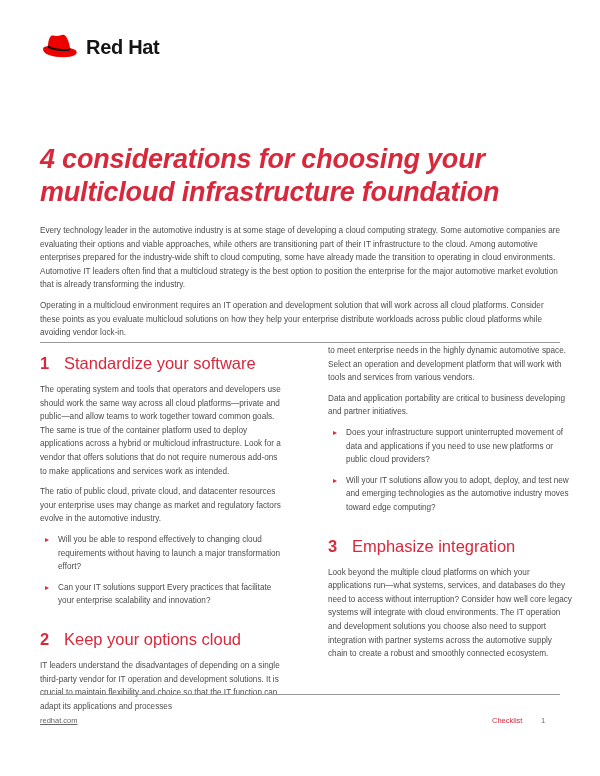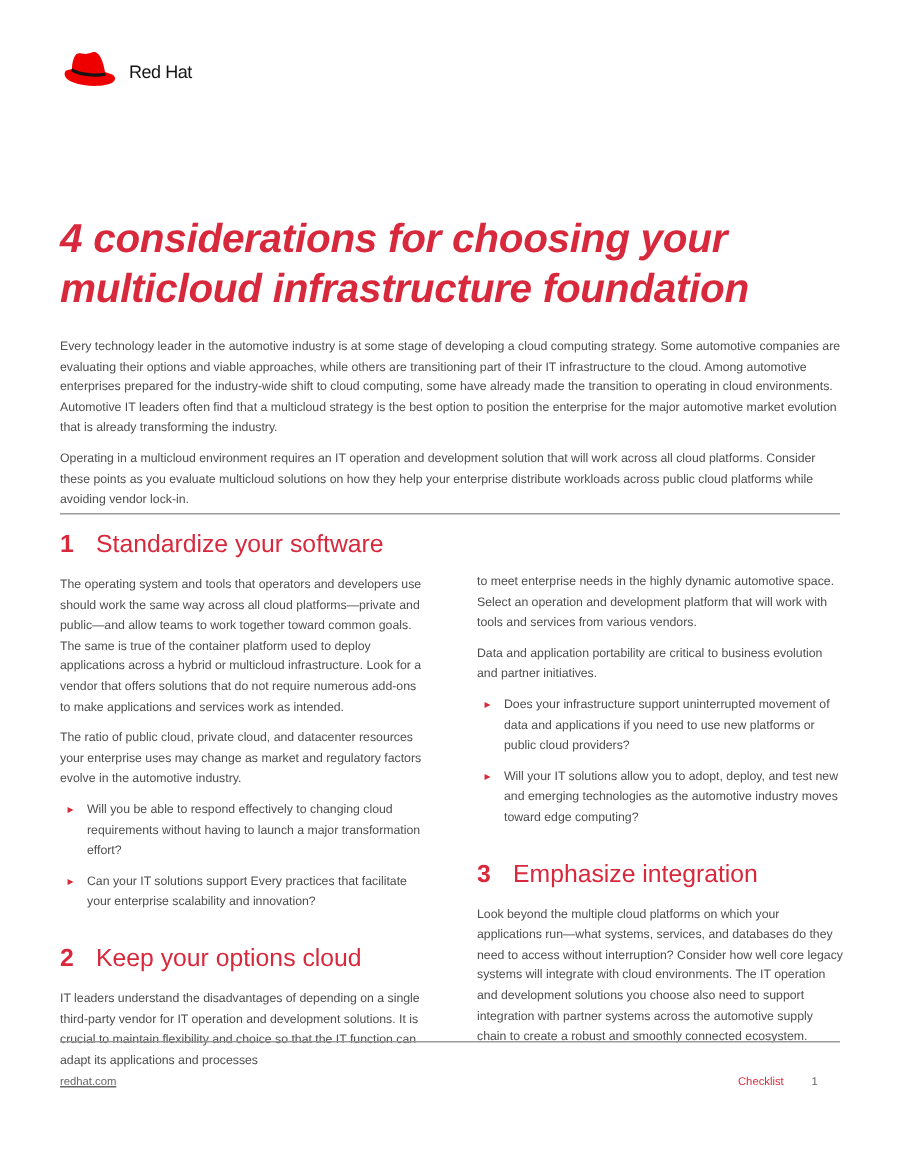--- a/index.html
+++ b/index.html
@@ -1,28 +1,28 @@
 <!DOCTYPE html>
 <html><head>
 <meta charset="utf-8">
 <style>
   html, body { margin: 0; padding: 0; background: #ffffff; }
   body { width: 600px; height: 776px; position: relative; overflow: hidden;
          font-family: "Liberation Sans", sans-serif; color: #4d4d4d; }
   .logo { position: absolute; left: 40px; top: 30px; display: flex; align-items: center; }
   .logo svg { width: 40px; height: 30px; }
-  .logo-text { font-weight: normal; font-size: 12px; color: #151515; margin-left: 6px; letter-spacing: -0.3px; }
+  .logo-text { font-weight: bold; font-size: 20px; color: #151515; margin-left: 6px; letter-spacing: -0.3px; }
   .title { position: absolute; left: 40px; top: 143px; width: 540px; margin: 0;
            font-size: 27px; line-height: 33px; font-weight: bold; color: #d8283c; letter-spacing: -0.2px; font-style: italic; }
   .intro { position: absolute; left: 40px; top: 224px; width: 522px; }
   p { margin: 0 0 7px 0; font-size: 8.2px; line-height: 13.6px; color: #4d4d4d; }
   .rule { position: absolute; left: 40px; width: 520px; height: 0; border-top: 1.5px solid #9b9b9b; }
   .col { position: absolute; top: 352px; width: 244px; }
   .col-left { left: 40px; }
-  .col-right { left: 318px; top: 344px; margin-top: 37px; }
+  .col-right { left: 328px; top: 344px; }
   h2 { margin: 0 0 9px 0; font-size: 16.5px; line-height: 22px; font-weight: normal; color: #d8283c; display: flex; }
   h2 .num { font-weight: bold; width: 24px; color: #d8283c; }
   ul { list-style: none; margin: 0 0 7px 0; padding: 0; }
   li { position: relative; padding-left: 13px; margin-left: 5px; font-size: 8.2px; line-height: 13.6px; margin-bottom: 7px; }
   li .bullet { position: absolute; left: 0; top: 0; color: #d8283c; font-size: 8px; }
   .footer-left { position: absolute; left: 40px; top: 716px; font-size: 7.5px; color: #666; text-decoration: underline; }
   .footer-right { position: absolute; left: 492px; top: 716px; font-size: 7.5px; color: #d8283c; }
   .footer-page { position: absolute; left: 541px; top: 716px; font-size: 7.5px; color: #666; }
 </style>
 </head>
@@ -64,21 +64,21 @@
     <h2>
       <span class="num">2</span>
       <span>Keep your options cloud</span>
     </h2>
     <p>IT leaders understand the disadvantages of depending on a single third-party vendor for IT operation and development solutions. It is crucial to maintain flexibility and choice so that the IT function can adapt its applications and processes</p>
   </section>
 </div>
 
 <div class="col col-right">
   <p>to meet enterprise needs in the highly dynamic automotive space. Select an operation and development platform that will work with tools and services from various vendors.</p>
-  <p>Data and application portability are critical to business evolution and partner initiatives.</p>
+  <p>Data and application portability are critical to business developing and partner initiatives.</p>
   <ul>
     <li><span class="bullet">▸</span><span>Does your infrastructure support uninterrupted movement of data and applications if you need to use new platforms or public cloud providers?</span></li>
     <li><span class="bullet">▸</span><span>Will your IT solutions allow you to adopt, deploy, and test new and emerging technologies as the automotive industry moves toward edge computing?</span></li>
   </ul>
   <section style="margin-top:20px">
     <h2>
       <span class="num">3</span>
       <span>Emphasize integration</span>
     </h2>
     <p>Look beyond the multiple cloud platforms on which your applications run—what systems, services, and databases do they need to access without interruption? Consider how well core legacy systems will integrate with cloud environments. The IT operation and development solutions you choose also need to support integration with partner systems across the automotive supply chain to create a robust and smoothly connected ecosystem.</p>

